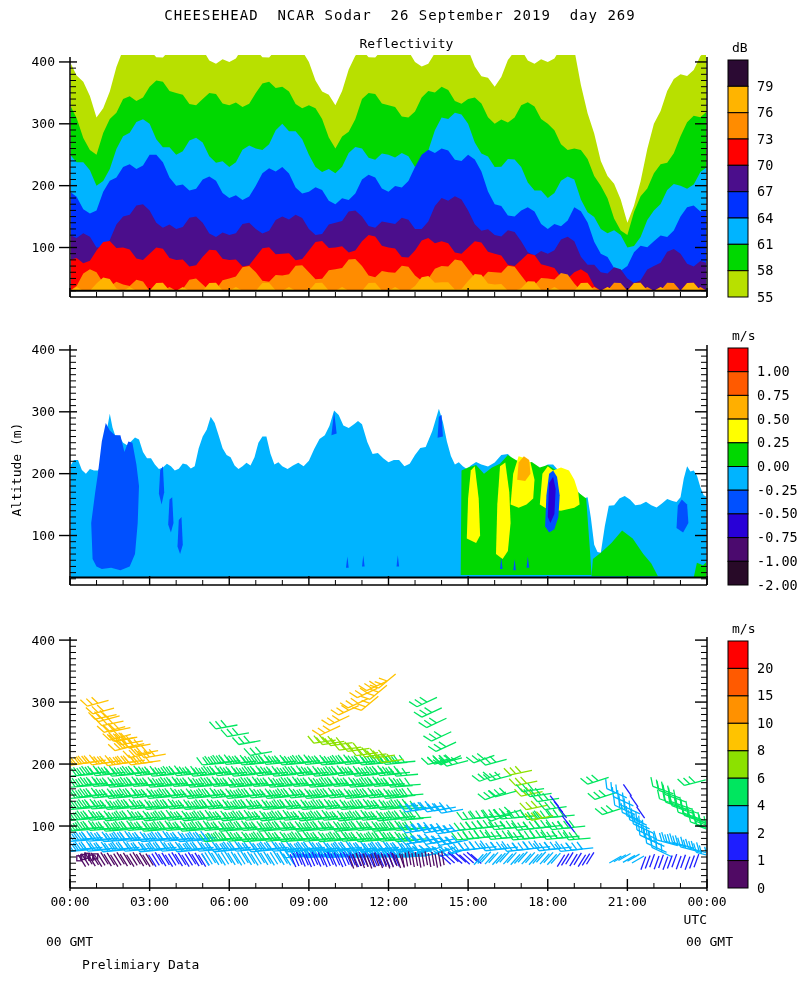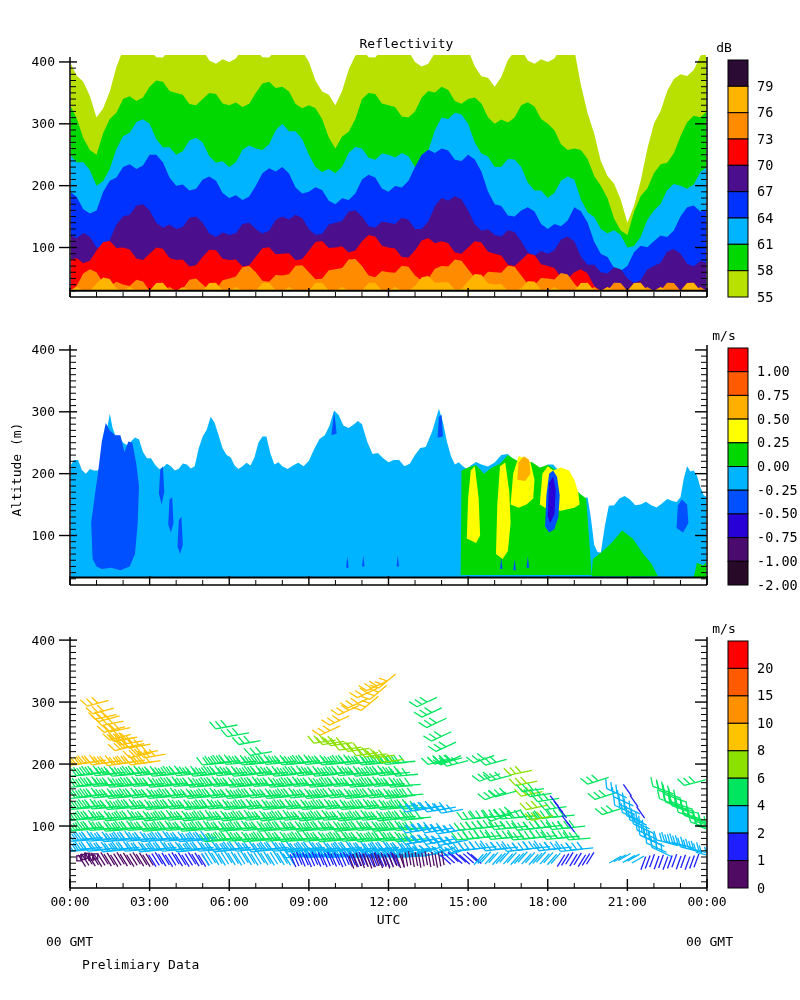--- a/index.html
+++ b/index.html
@@ -2,23 +2,23 @@
 <html><head>
 <meta charset="utf-8">
 <style>
   html,body{margin:0;padding:0;background:#fff;}
   .fig{position:relative;width:800px;height:1000px;background:#fff;overflow:hidden;
        font-family:"DejaVu Sans Mono","Liberation Mono",monospace;color:#000;}
   .fig svg{position:absolute;left:0;top:0;}
   .lbl{position:absolute;font-size:13px;line-height:15px;white-space:pre;color:#000;}
   .title{left:0;right:0;top:8px;text-align:center;font-size:14px;letter-spacing:1px;}
   .ptitle{left:88px;width:637px;text-align:center;font-size:13px;}
-  .cbunit{left:700px;width:48px;text-align:center;font-size:13px;}
+  .cbunit{left:732px;width:48px;font-size:13px;}
   .ylab{left:-44px;top:462px;width:120px;text-align:center;transform:rotate(-90deg);}
-  .utc{left:70px;width:637px;text-align:center;top:912px;}
+  .utc{left:70px;width:637px;text-align:right;top:912px;}
 </style>
 </head>
 <body>
 
 <div class="fig">
   <svg id="plot" width="800" height="1000">
       <defs>
         <clipPath id="clip0">
           <rect x="71" y="55" width="635" height="241"></rect>
         </clipPath>
@@ -1259,20 +1259,21 @@
         <text x="757" y="700.3888888888889" text-anchor="start" font-size="13.5" font-family="&quot;DejaVu Sans Mono&quot;,monospace" fill="#000">15</text>
         <text x="757" y="727.8333333333334" text-anchor="start" font-size="13.5" font-family="&quot;DejaVu Sans Mono&quot;,monospace" fill="#000">10</text>
         <text x="757" y="755.2777777777778" text-anchor="start" font-size="13.5" font-family="&quot;DejaVu Sans Mono&quot;,monospace" fill="#000">8</text>
         <text x="757" y="782.7222222222222" text-anchor="start" font-size="13.5" font-family="&quot;DejaVu Sans Mono&quot;,monospace" fill="#000">6</text>
         <text x="757" y="810.1666666666666" text-anchor="start" font-size="13.5" font-family="&quot;DejaVu Sans Mono&quot;,monospace" fill="#000">4</text>
         <text x="757" y="837.6111111111111" text-anchor="start" font-size="13.5" font-family="&quot;DejaVu Sans Mono&quot;,monospace" fill="#000">2</text>
         <text x="757" y="865.0555555555555" text-anchor="start" font-size="13.5" font-family="&quot;DejaVu Sans Mono&quot;,monospace" fill="#000">1</text>
         <text x="757" y="892.5" text-anchor="start" font-size="13.5" font-family="&quot;DejaVu Sans Mono&quot;,monospace" fill="#000">0</text>
       </g>
     </svg>
+  <div class="lbl title">CHEESEHEAD  NCAR Sodar  26 September 2019  day 269</div>
   <div class="lbl ptitle" style="top:36px">Reflectivity</div>
   <div class="lbl cbunit" style="top:40px">dB</div>
   <div class="lbl cbunit" style="top:328px">m/s</div>
   <div class="lbl cbunit" style="top:621px">m/s</div>
   <div class="lbl ylab">Altitude (m)</div>
   <div class="lbl utc">UTC</div>
   <div class="lbl" style="left:46px;top:934px">00 GMT</div>
   <div class="lbl" style="left:686px;top:934px">00 GMT</div>
   <div class="lbl" style="left:82px;top:957px">Prelimiary Data</div>
 </div>

